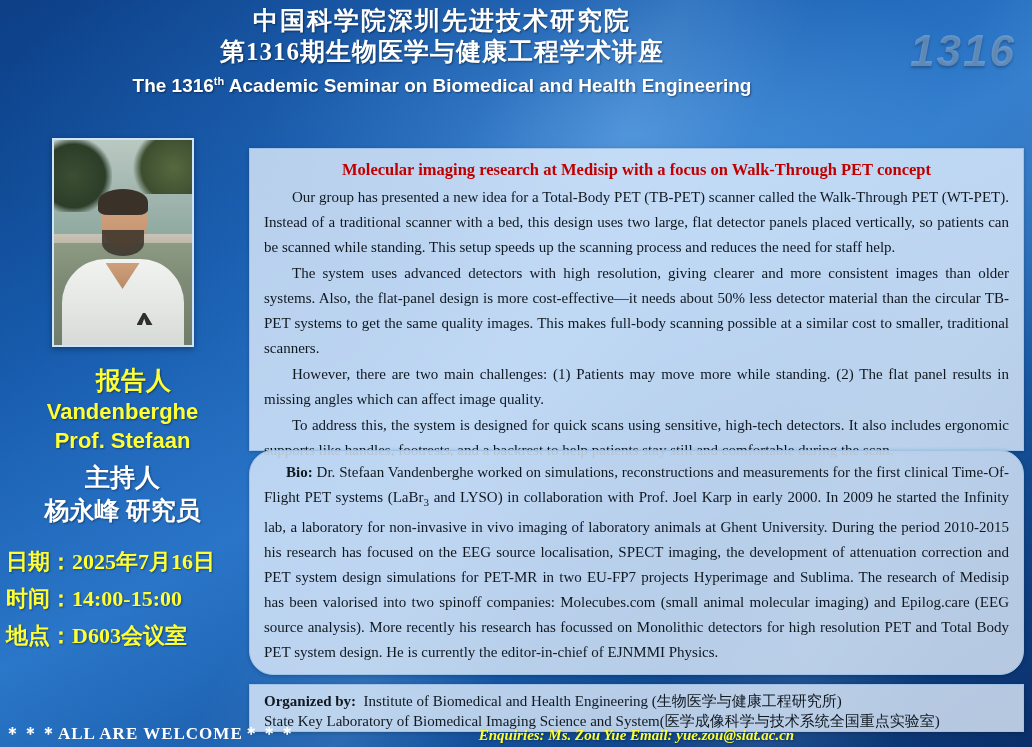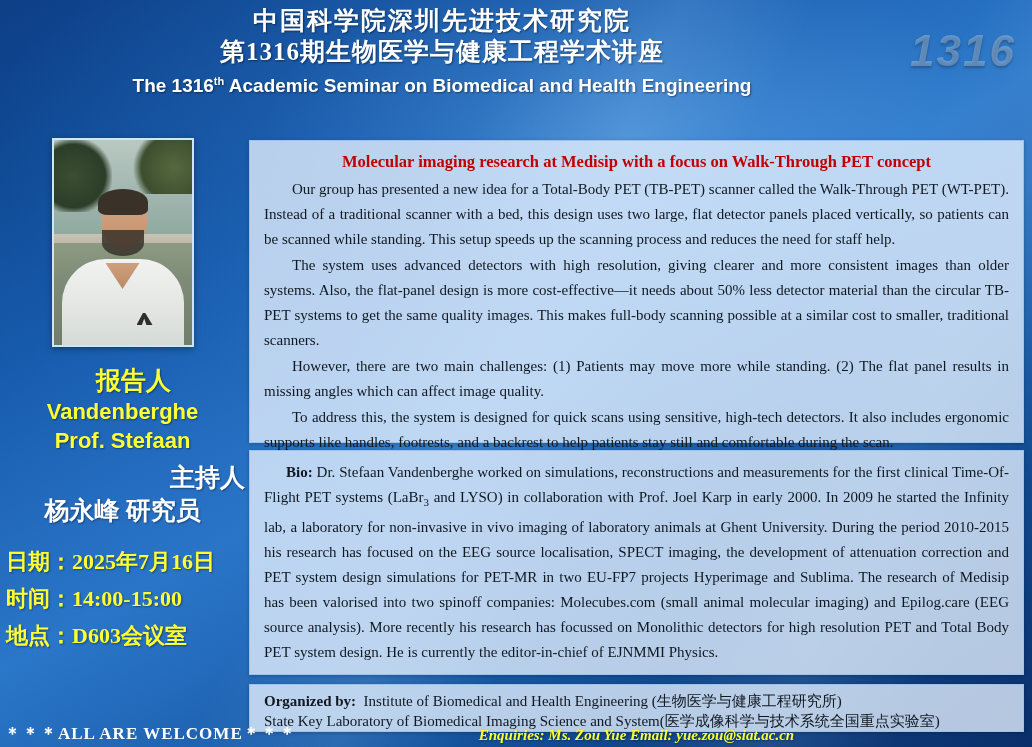--- a/index.html
+++ b/index.html
@@ -189,21 +189,20 @@
     text-shadow: 1px 1px 2px rgba(0,0,0,0.4);
   }
   .host-label {
     margin-top: 6px;
     font-family: "Liberation Serif", serif;
     font-weight: bold;
     font-size: 25px;
     color: #ffffff;
     line-height: 33px;
     text-shadow: 1px 1px 2px rgba(0,0,0,0.4);
-    text-align: right;
   }
   .host-name {
     font-family: "Liberation Serif", serif;
     font-weight: bold;
     font-size: 25px;
     color: #ffffff;
     line-height: 33px;
     text-shadow: 1px 1px 2px rgba(0,0,0,0.4);
   }
   .meta-list {
@@ -234,22 +233,22 @@
 
   
   .panel {
     position: absolute;
     left: 249px;
     background: rgba(225,238,252,0.80);
     border: 1px solid #9fc2e8;
     box-shadow: 0 1px 4px rgba(0,0,0,0.22);
     box-sizing: border-box;
   }
-  #panel-abstract { top: 140px; width: 775px; height: 303px; padding: 8px 14px 8px 14px; }
-  #panel-bio      { top: 450px; width: 775px; height: 225px; padding: 9px 14px 8px 14px; }
+  #panel-abstract { top: 148px; width: 775px; height: 303px; padding: 8px 14px 8px 14px; }
+  #panel-bio      { top: 450px; width: 775px; height: 225px; padding: 9px 14px 8px 14px; border-radius: 24px; }
   #panel-org      { top: 684px; width: 775px; height: 48px; padding: 6px 14px 4px 14px; }
 
   .talk-title {
     text-align: center;
     font-family: "Liberation Serif", serif;
     font-weight: bold;
     font-size: 16.5px;
     color: #c00000;
     line-height: 22px;
     margin: 2px 0 4px 0;

